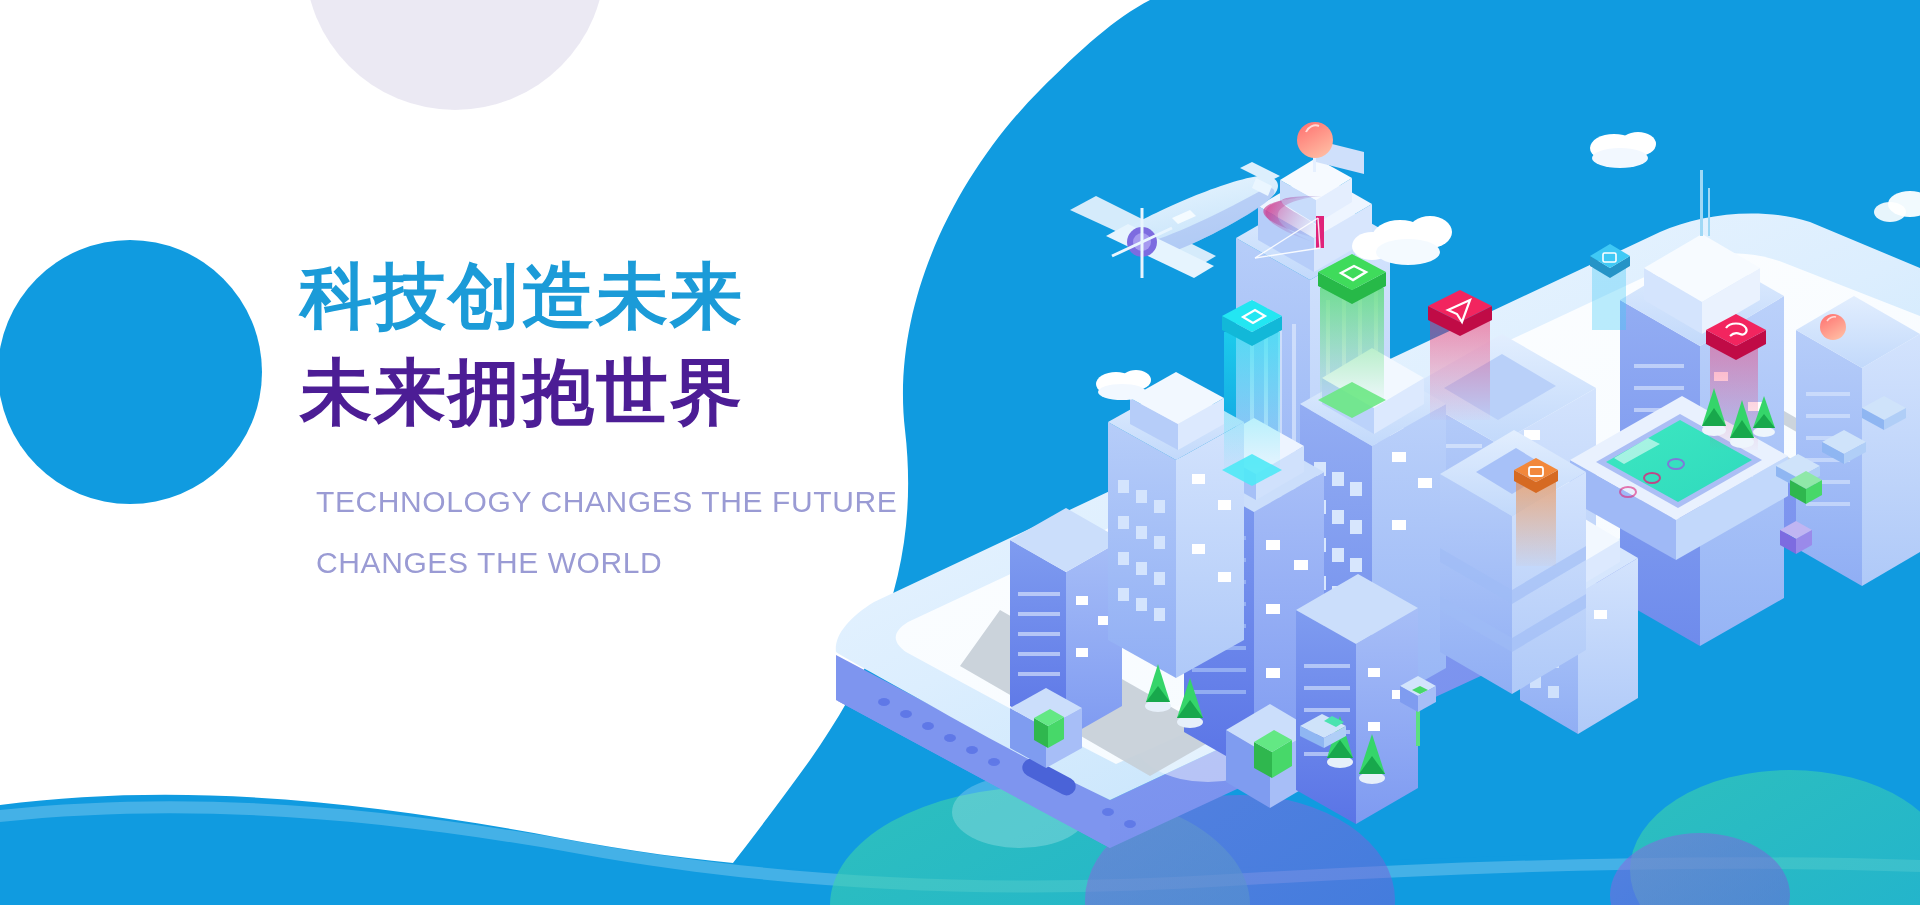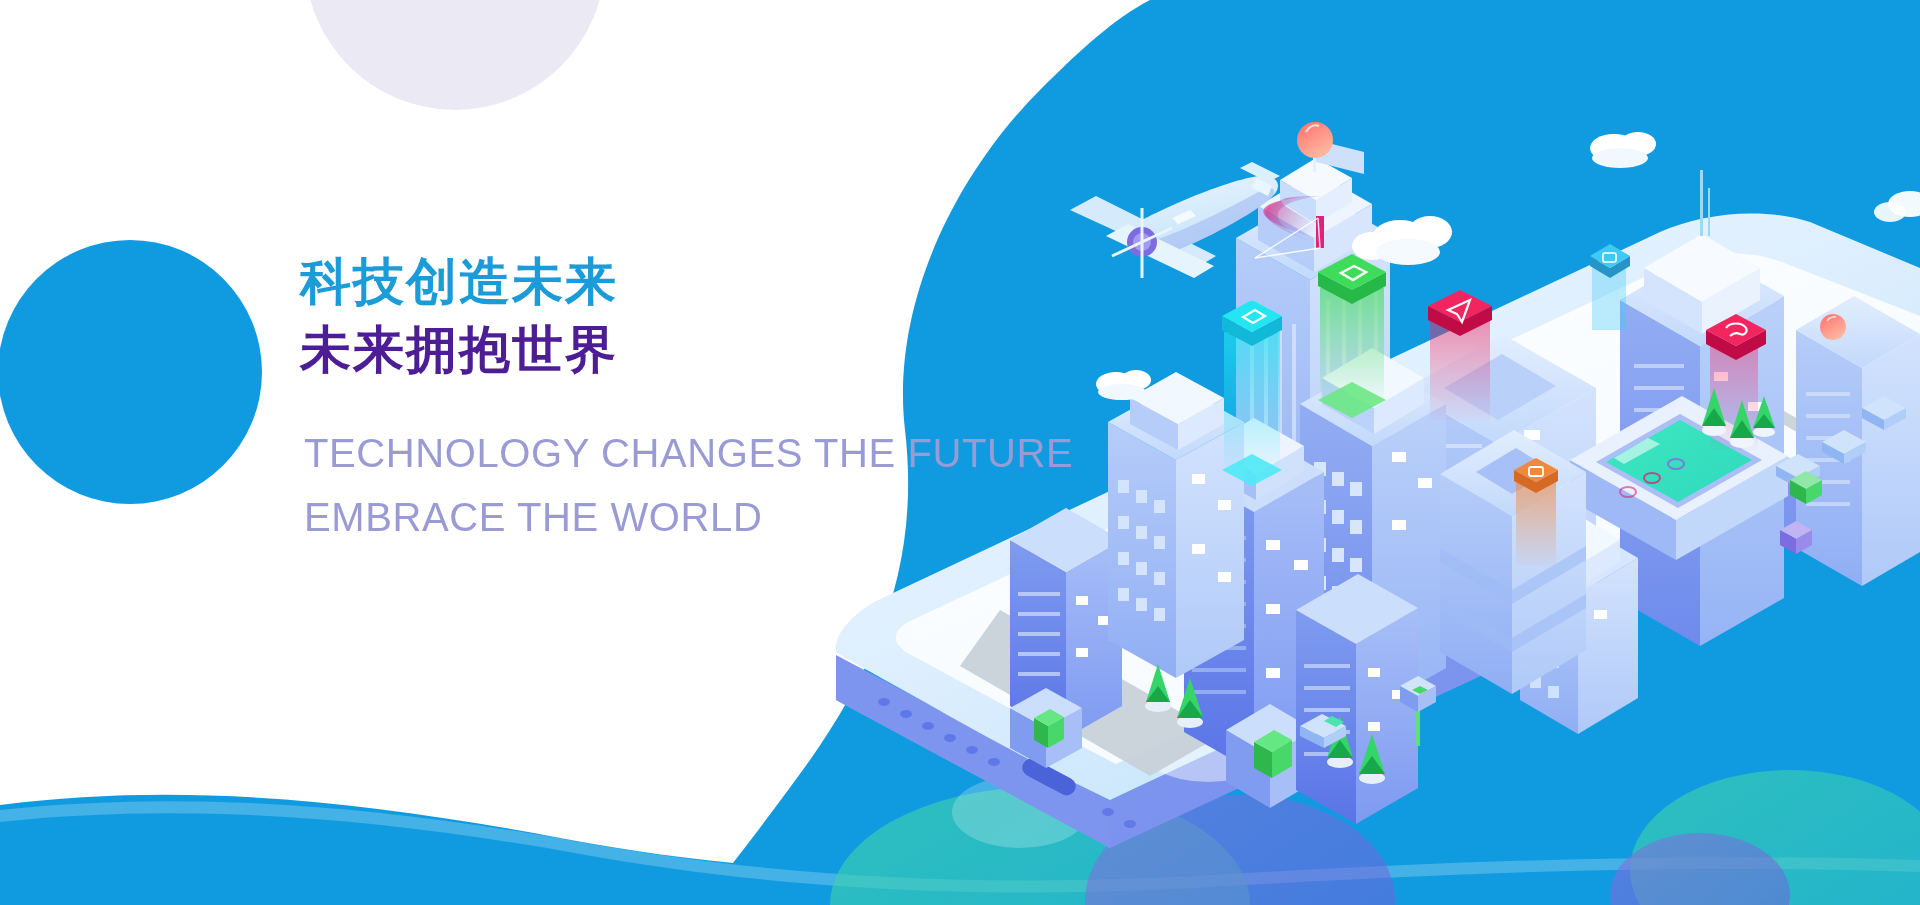--- a/index.html
+++ b/index.html
@@ -7,26 +7,26 @@
   #banner{
     position:relative;width:1920px;height:905px;overflow:hidden;background:#fff;
   }
   #bg-svg, #city-svg{position:absolute;left:0;top:0;width:1920px;height:905px;}
   #city-svg{pointer-events:none;}
 
   .text-block{
     position:absolute;left:300px;top:248px;width:620px;z-index:20;
   }
   .headline{
-    font-size:51px;font-weight:bold;line-height:1.34;
+    font-size:72px;font-weight:bold;line-height:1.34;
     letter-spacing:2px;margin:0;white-space:nowrap;
   }
   .subline{
-    font-size:40px;line-height:1.5;letter-spacing:0.6px;
-    margin:4px;white-space:nowrap;font-weight:400;
+    font-size:30px;line-height:1.5;letter-spacing:0.6px;
+    margin:16px;white-space:nowrap;font-weight:400;
   }
   .sub-wrap{margin-top:38px;}
 </style>
 </head>
 <body>
 
 <div id="banner">
 
   <svg id="bg-svg" viewBox="0 0 1920 905" preserveAspectRatio="none">
     <defs>
@@ -655,17 +655,17 @@
       <path d="M1827,321 C1829,318 1833,316 1836,317" stroke="#FFFFFF" stroke-width="1.6" fill="none" opacity="0.7"></path>
     </g>
 
   </svg>
 
   <div class="text-block">
     <h1 class="headline" style="color:#1B9BD8;">科技创造未来</h1>
     <h1 class="headline" style="color:#4c1d95;">未来拥抱世界</h1>
     <div class="sub-wrap">
       <p class="subline" style="color:#9A9BD4;">TECHNOLOGY CHANGES THE FUTURE</p>
-      <p class="subline" style="color:#9A9BD4;">EMBRACE THE WORLD</p>
+      <p class="subline" style="color:#9A9BD4;">CHANGES THE WORLD</p>
     </div>
   </div>
 
 </div>
 
 </body></html>

